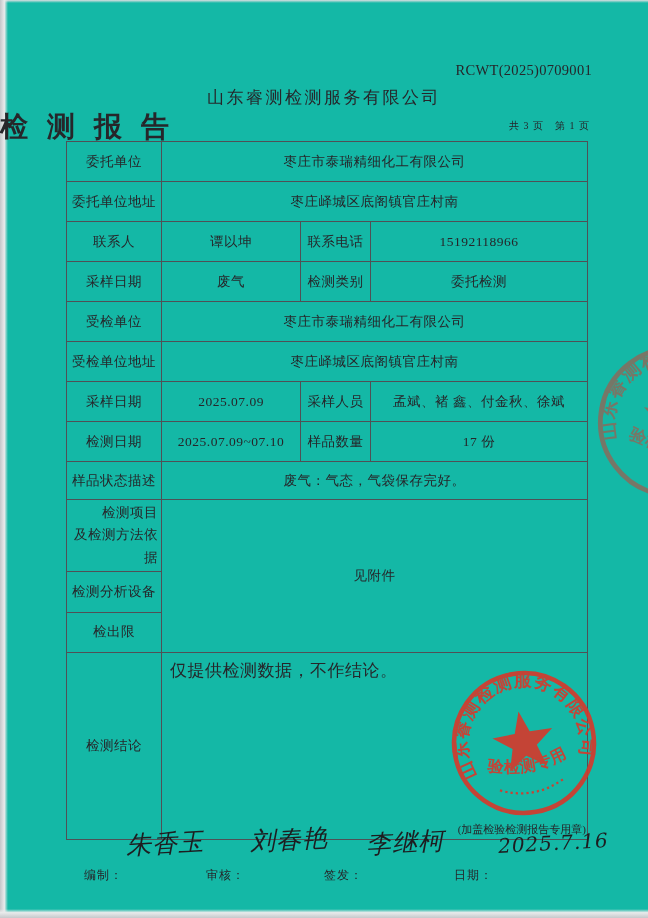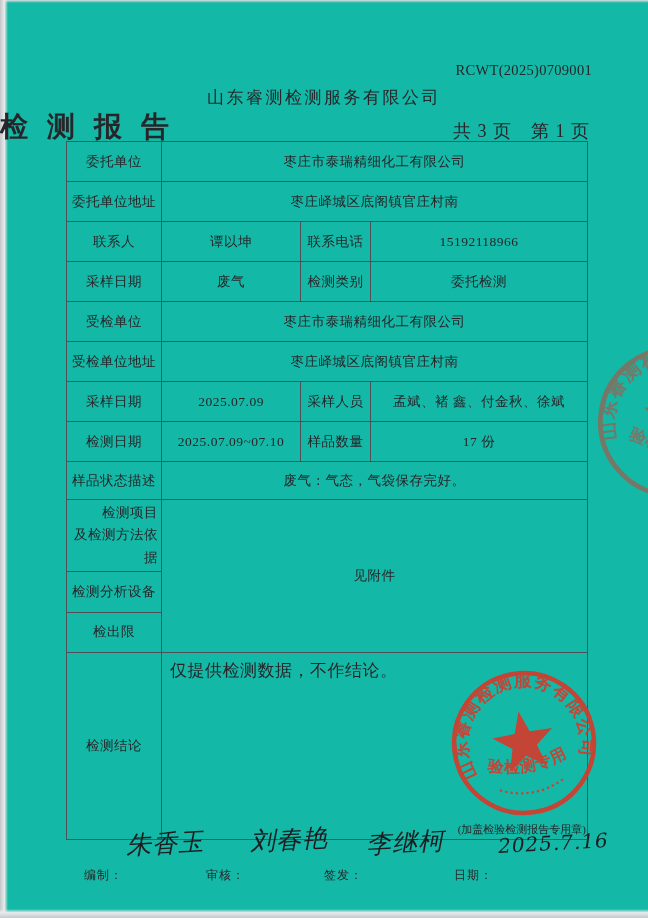--- a/index.html
+++ b/index.html
@@ -19,21 +19,21 @@
   .edge-bottom{position:absolute;left:0;right:0;bottom:0;height:9px;
     background:linear-gradient(0deg,#c6c9cc 0%,#e9eaeb 60%,rgba(255,255,255,0) 100%);}
   .edge-top{position:absolute;left:0;right:0;top:0;height:3px;
     background:linear-gradient(180deg,#dddfe1 0%,rgba(255,255,255,0) 100%);}
 
   .doc-number{position:absolute;top:62px;right:56px;font-size:14.5px;letter-spacing:.3px;}
   .company-title{position:absolute;top:86px;left:0;width:648px;text-align:center;
     font-size:17px;letter-spacing:2.5px;}
   .report-title{position:absolute;top:108px;left:0;width:620px;text-align:left;
     font-size:28px;font-weight:bold;letter-spacing:6px;}
-  .page-info{position:absolute;top:119px;right:58px;font-size:18px;letter-spacing:1px;}
+  .page-info{position:absolute;top:119px;right:58px;font-size:10px;letter-spacing:1px;}
 
   table.report{
     position:absolute;left:66px;top:141px;width:521px;
     border-collapse:collapse;table-layout:fixed;
   }
   table.report td{
     border:1px solid #4f5156;
     text-align:center;vertical-align:middle;
     font-size:13.5px;letter-spacing:.5px;
     padding:2px 3px;overflow:hidden;

